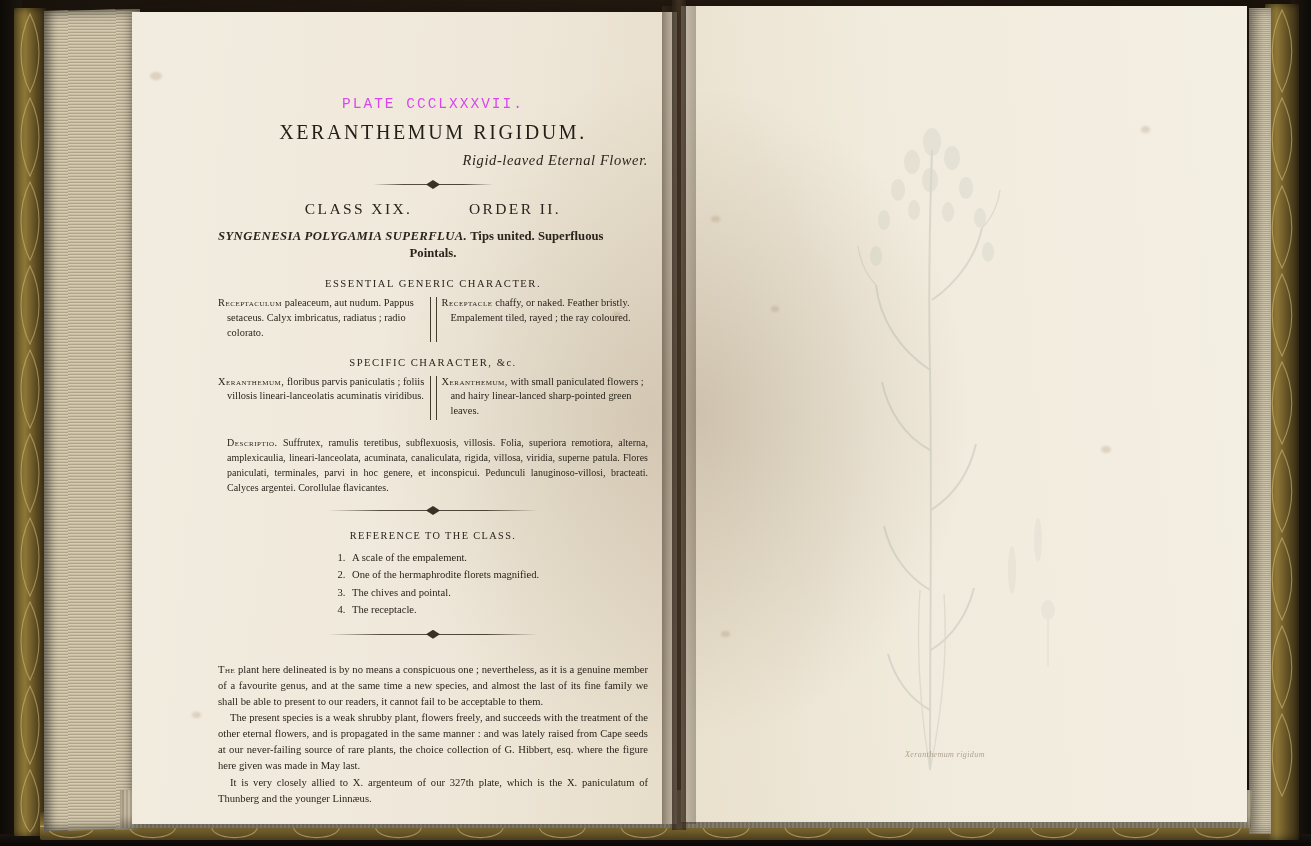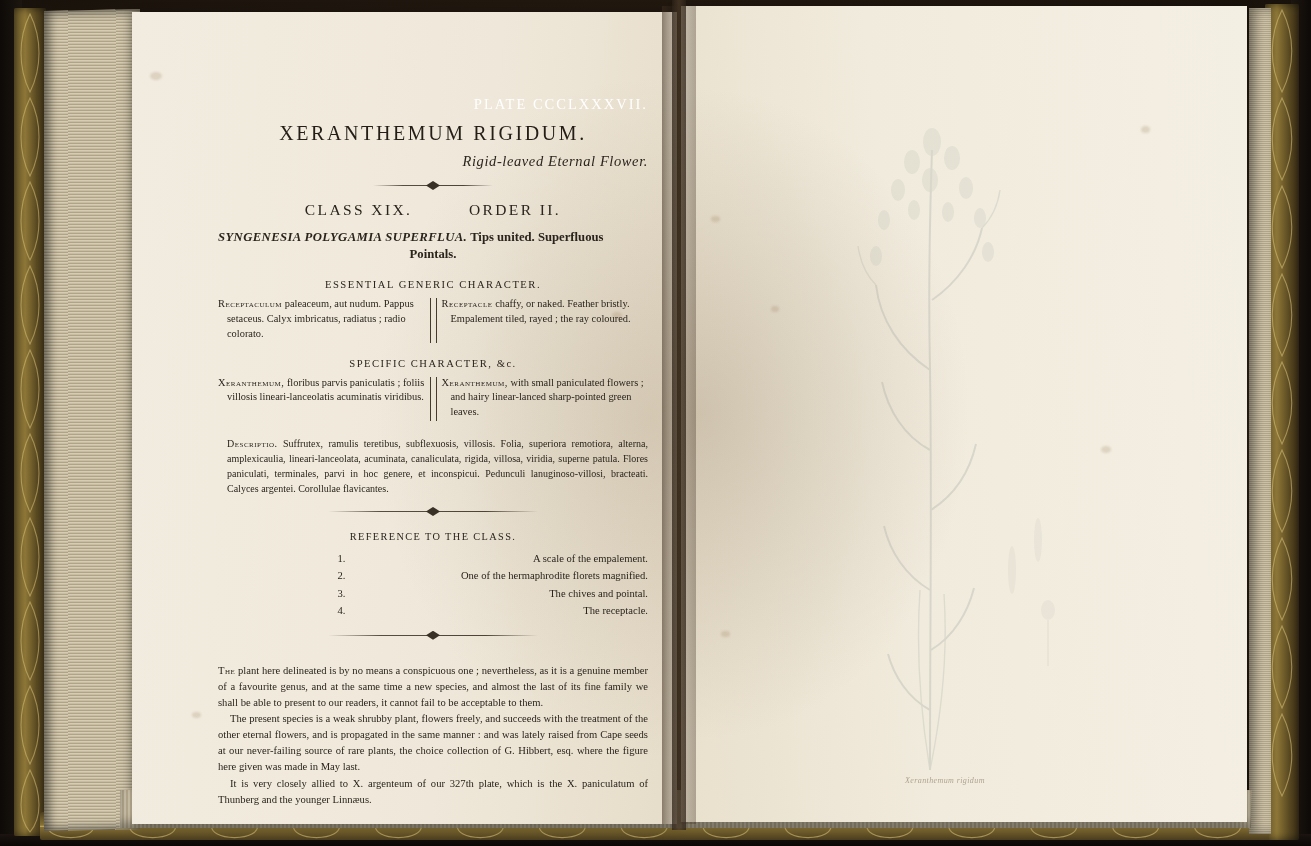--- a/index.html
+++ b/index.html
@@ -138,24 +138,25 @@
 
   
   .text-block {
     position: absolute;
     left: 218px;
     top: 96px;
     width: 430px;
     color: #2a241c;
   }
   .plate-line {
-    text-align: right;
+    text-align: center;
     font-size: 14.5px;
     letter-spacing: 2.0px;
-    color: #ffffff;
+    color: #d946ef;
+    font-family: Liberation Mono, monospace;
   }
   .species {
     text-align: center;
     font-size: 20px;
     letter-spacing: 2.6px;
     margin-top: 9px;
     color: #241e17;
   }
   .common {
     text-align: right;
@@ -259,21 +260,21 @@
     font-size: 10.3px;
     letter-spacing: 1.4px;
     margin-top: 14px;
   }
   ol.ref-list {
     margin: 8px 0 0 0;
     padding-left: 130px;
     font-size: 10.6px;
     line-height: 1.65;
   }
-  ol.ref-list li { padding-left: 4px; text-align: right; }
+  ol.ref-list li { padding-left: 4px; }
   .body-paras {
     margin-top: 22px;
     font-size: 10.6px;
     line-height: 1.5;
     text-align: justify;
   }
   .body-paras p { margin: 0 0 1px 0; }
   .body-paras p.indent { text-indent: 12px; }
   .body-paras .sc { font-variant: small-caps; }
 
@@ -282,21 +283,21 @@
     position: absolute;
     left: 780px;
     top: 70px;
     width: 320px;
     height: 700px;
     opacity: .33;
   }
   .ghost-caption {
     position: absolute;
     left: 905px;
-    top: 776px;
+    top: 750px;
     font-size: 8px;
     color: rgba(120,100,78,.55);
     font-style: italic;
     letter-spacing: .4px;
   }
 </style>
 </head>
 <body>
 
 <div id="page">

